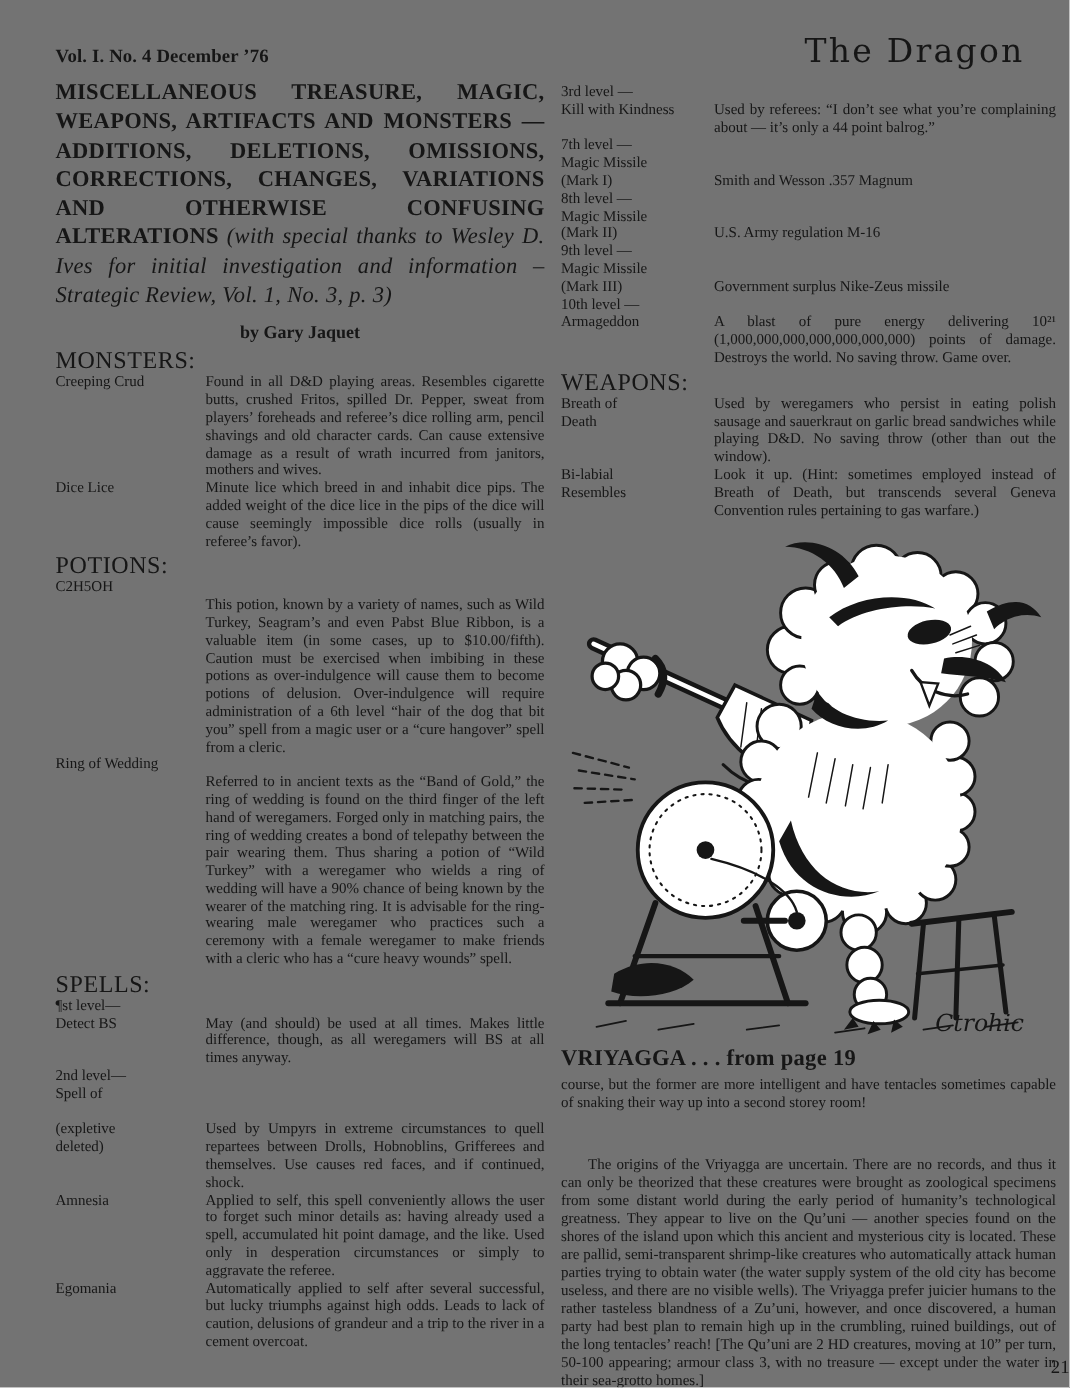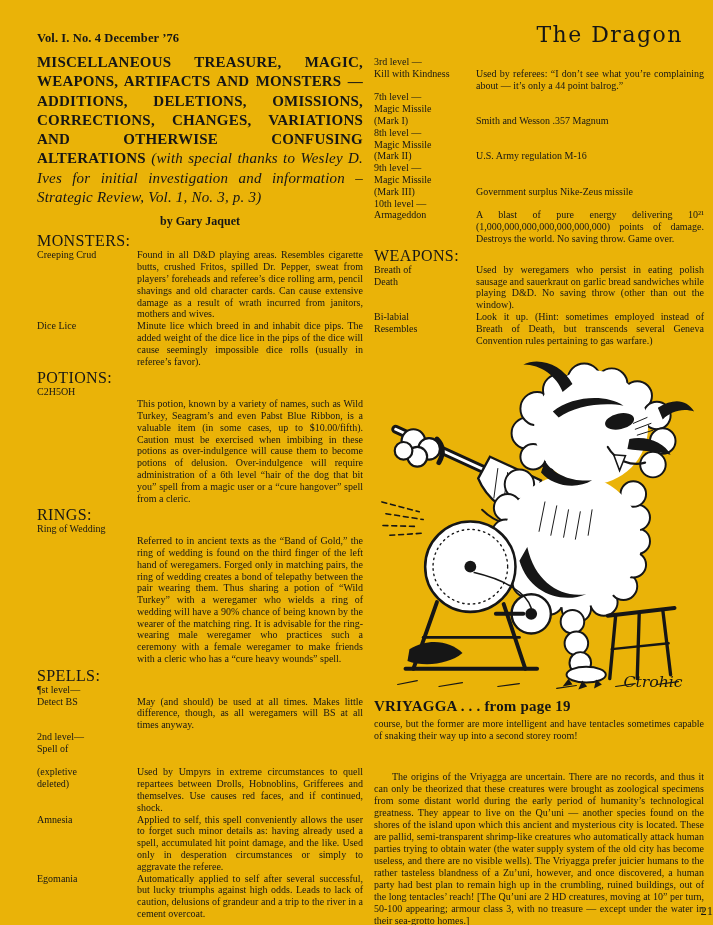--- a/index.html
+++ b/index.html
@@ -1,19 +1,19 @@
 <!DOCTYPE html>
 <html><head>
 <meta charset="utf-8">
 <style>
   html,body{margin:0;padding:0;background:#ffffff;}
   .page{
     position:relative;
     width:713px;height:925px;
-    background:#eab308;
+    background:#737373;
     color:#161616;
     font-family:"Liberation Serif","DejaVu Serif",serif;
     overflow:hidden;
   }
   
   .hdr{position:absolute;top:22px;left:37px;right:30px;display:flex;justify-content:space-between;align-items:baseline;}
   .issue{font-size:12.5px;font-weight:bold;letter-spacing:.1px;}
   .masthead{font-family:"DejaVu Serif",serif;font-size:22px;font-weight:normal;letter-spacing:1.5px;}
   
   .col-left{position:absolute;left:37px;top:53px;width:326px;}
@@ -64,21 +64,20 @@
       <div class="entry-label">Dice Lice</div>
       <div class="entry-desc">Minute lice which breed in and inhabit dice pips. The added weight of the dice lice in the pips of the dice will cause seemingly impossible dice rolls (usually in referee’s favor).</div>
     </div>
 
     <h3 class="sec-h">POTIONS:</h3>
     <div class="entry">
       <div class="entry-label">C2H5OH</div>
       <div class="entry-desc off1">This potion, known by a variety of names, such as Wild Turkey, Seagram’s and even Pabst Blue Ribbon, is a valuable item (in some cases, up to $10.00/fifth). Caution must be exercised when imbibing in these potions as over-indulgence will cause them to become potions of delusion. Over-indulgence will require administration of a 6th level “hair of the dog that bit you” spell from a magic user or a “cure hangover” spell from a cleric.</div>
     </div>
 
-    <h3 class="sec-h">RINGS:</h3>
     <div class="entry">
       <div class="entry-label">Ring of Wedding</div>
       <div class="entry-desc off1">Referred to in ancient texts as the “Band of Gold,” the ring of wedding is found on the third finger of the left hand of weregamers. Forged only in matching pairs, the ring of wedding creates a bond of telepathy between the pair wearing them. Thus sharing a potion of “Wild Turkey” with a weregamer who wields a ring of wedding will have a 90% chance of being known by the wearer of the matching ring. It is advisable for the ring-wearing male weregamer who practices such a ceremony with a female weregamer to make friends with a cleric who has a “cure heavy wounds” spell.</div>
     </div>
 
     <h3 class="sec-h">SPELLS:</h3>
     <div class="entry">
       <div class="entry-label">¶st level—
 Detect BS</div>
       <div class="entry-desc off1">May (and should) be used at all times. Makes little difference, though, as all weregamers will BS at all times anyway.</div>

